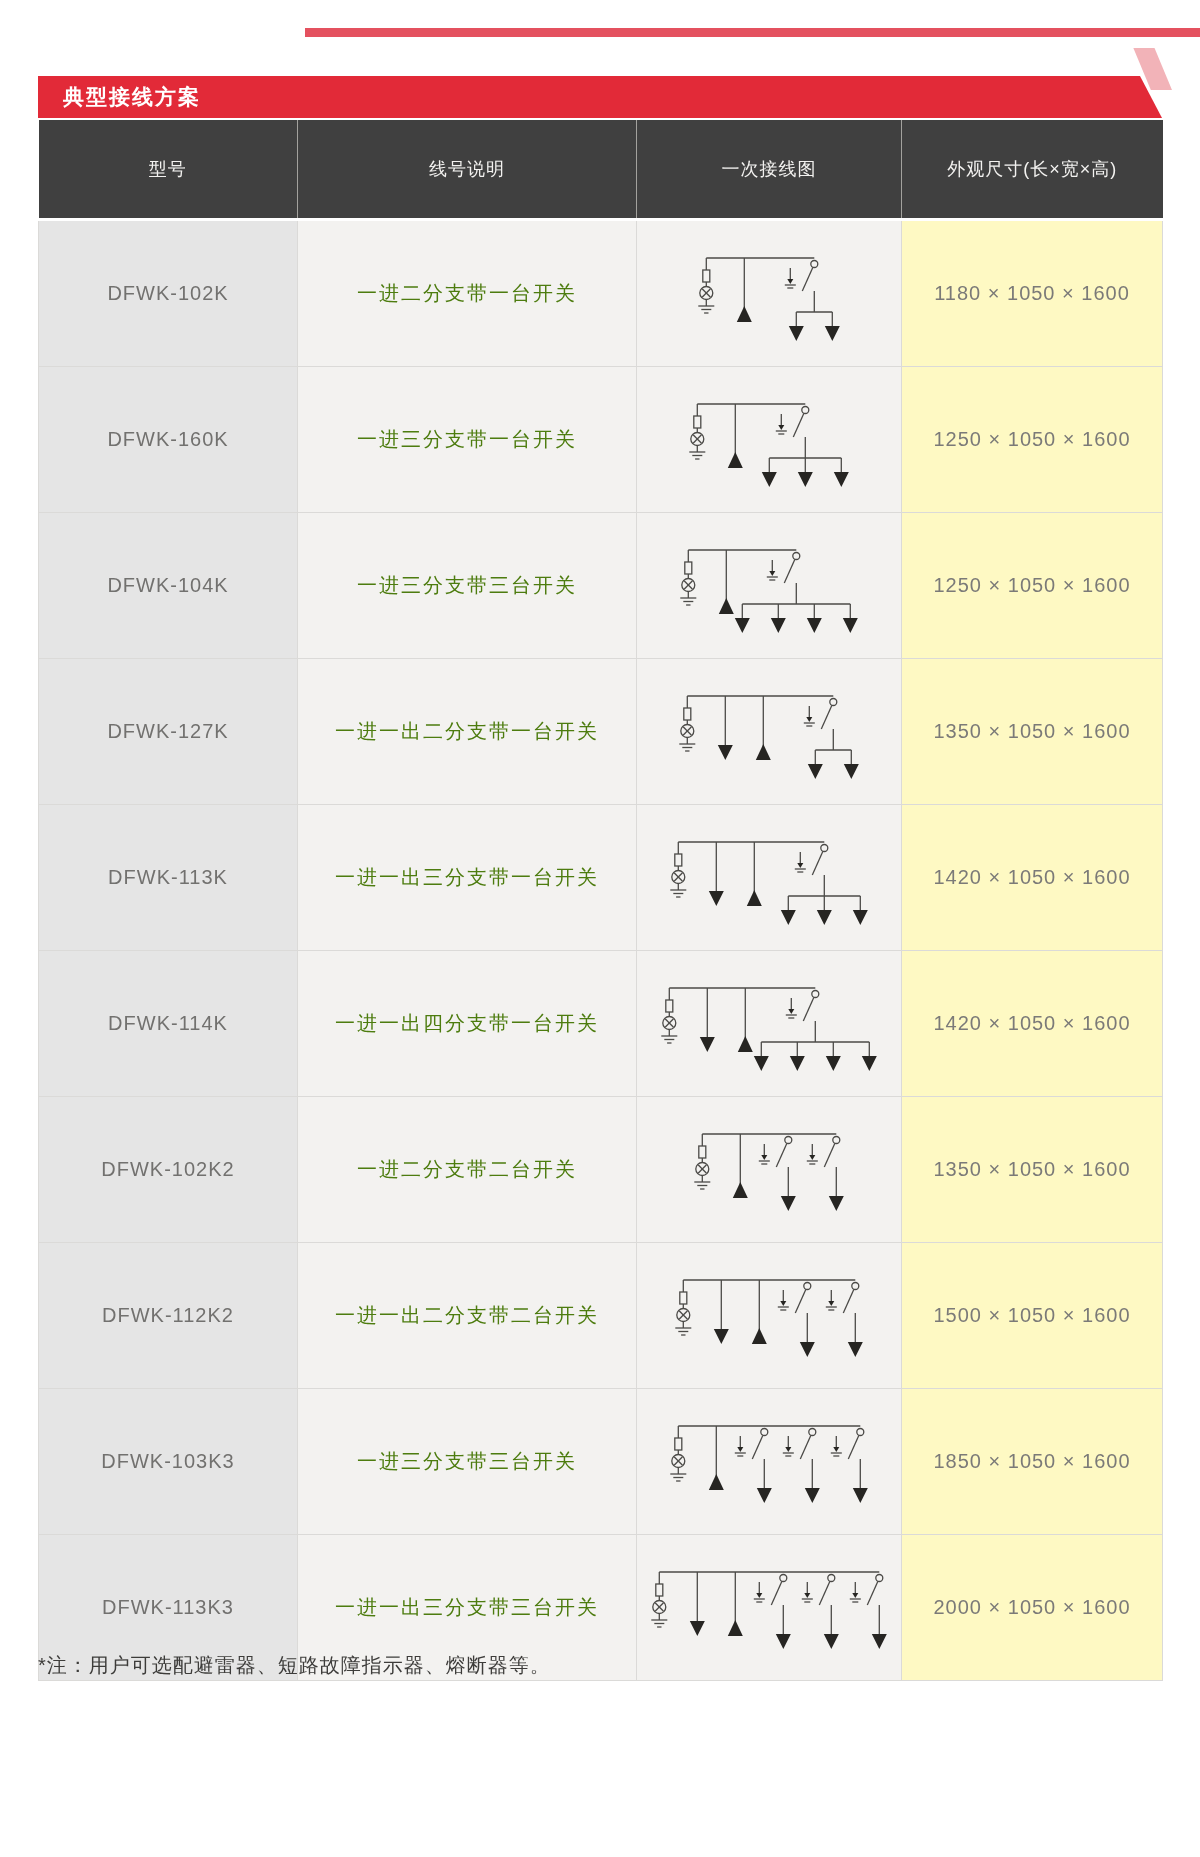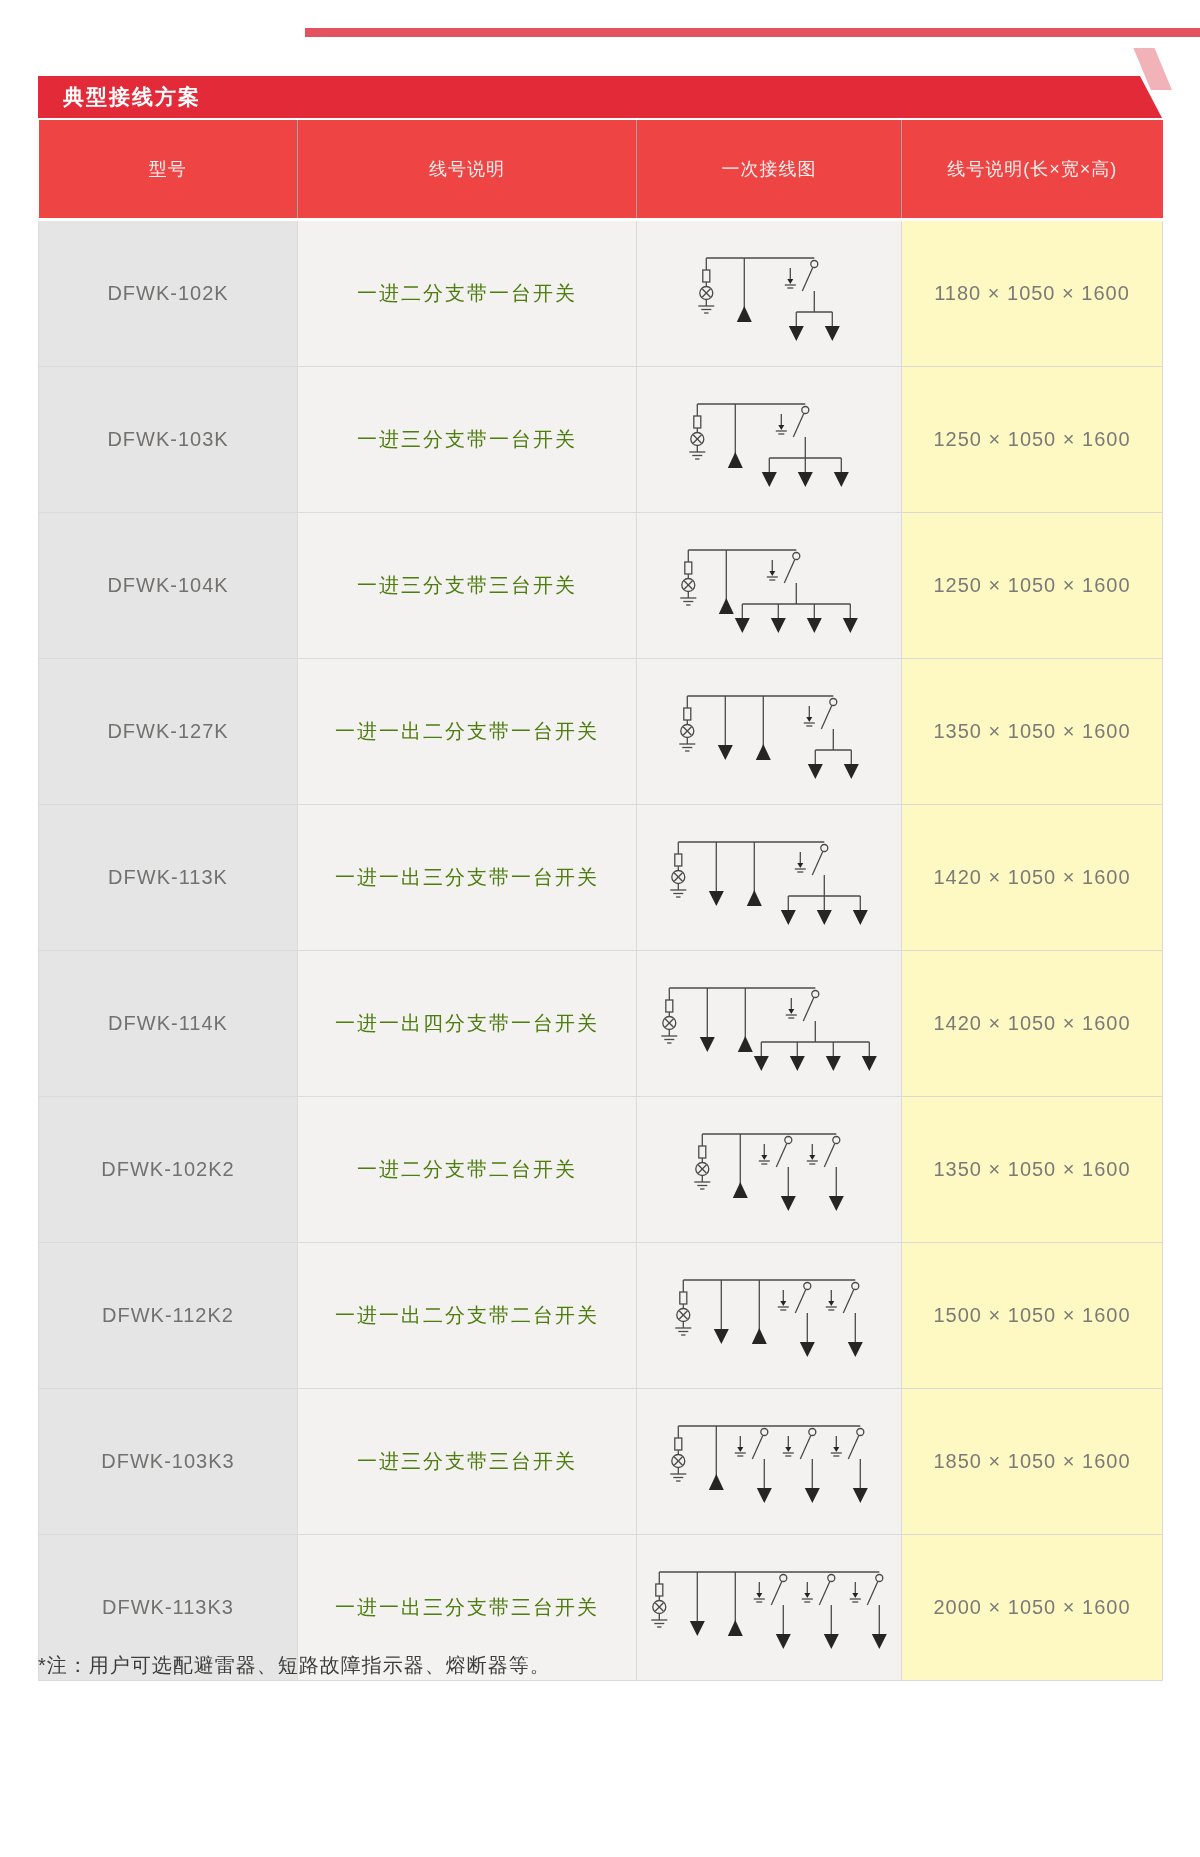--- a/index.html
+++ b/index.html
@@ -16,21 +16,21 @@
     margin-top:28px;
   }
   .banner-title{display:block;padding-left:25px;line-height:42px;color:#ffffff;font-size:21px;font-weight:bold;letter-spacing:2px;}
   .banner-tail{position:absolute;left:1126px;top:48px;width:46px;height:42px;background:#f2b3b8;clip-path:polygon(16% 0,62% 0,100% 100%,54% 100%);z-index:1;}
   .banner-fold{position:absolute;left:38px;top:90px;width:46px;height:19px;background:#9c1220;clip-path:polygon(0 0,100% 0,0 100%);z-index:1;}
   table.wiring{
     position:absolute;left:38px;top:120px;width:1124px;
     border-collapse:collapse;table-layout:fixed;
   }
   table.wiring th{
-    background:#ef4444;color:#f3f2f0;font-size:18px;font-weight:normal;height:96px;
+    background:#404040;color:#f3f2f0;font-size:18px;font-weight:normal;height:96px;
     border-right:1px solid #a3a29e;border-bottom:3px solid #ffffff;letter-spacing:1px;
   }
   table.wiring th:last-child{border-right:none;}
   table.wiring td{
     height:143px;text-align:center;vertical-align:middle;
     border:1px solid #dbdad8;font-size:20px;
   }
   td.model{background:#e5e5e5;color:#72716f;letter-spacing:1px;}
   td.desc{background:#f3f2f0;color:#4d7c0f;letter-spacing:2px;}
   td.diag{background:#f3f2f0;padding:0;}
@@ -53,21 +53,21 @@
     <col style="width:259px">
       <col style="width:339px">
       <col style="width:265px">
       <col style="width:261px">
   </colgroup>
   <thead>
     <tr id="header-row">
         <th>型号</th>
         <th>线号说明</th>
         <th>一次接线图</th>
-        <th>线号说明(长×宽×高)</th>
+        <th>外观尺寸(长×宽×高)</th>
       </tr>
   </thead>
   <tbody id="body-rows">
       <tr>
         <td class="model">DFWK-102K</td>
         <td class="desc">一进二分支带一台开关</td>
         <td class="diag">
           <svg viewBox="0 0 250 104" width="250" height="104">
             <g transform="translate(50.3,0)">
               <line x1="12" y1="16" x2="12" y2="28" stroke="#4b4a47" stroke-width="1.3"></line>
@@ -94,21 +94,21 @@
               <polygon points="94.5,84 109.5,84 102,99" fill="#262522"></polygon>
               <line x1="138" y1="70" x2="138" y2="84" stroke="#4b4a47" stroke-width="1.3"></line>
               <polygon points="130.5,84 145.5,84 138,99" fill="#262522"></polygon>
               <line x1="12" y1="16" x2="120" y2="16" stroke="#4b4a47" stroke-width="1.3"></line>
             </g>
           </svg>
         </td>
         <td class="dims">1180 × 1050 × 1600</td>
       </tr>
       <tr>
-        <td class="model">DFWK-103K</td>
+        <td class="model">DFWK-160K</td>
         <td class="desc">一进三分支带一台开关</td>
         <td class="diag">
           <svg viewBox="0 0 250 104" width="250" height="104">
             <g transform="translate(41.3,0)">
               <line x1="12" y1="16" x2="12" y2="28" stroke="#4b4a47" stroke-width="1.3"></line>
               <rect x="8.5" y="28" width="7" height="12" fill="none" stroke="#4b4a47" stroke-width="1.3"></rect>
               <line x1="12" y1="40" x2="12" y2="44.5" stroke="#4b4a47" stroke-width="1.3"></line>
               <circle cx="12" cy="51" r="6.5" fill="none" stroke="#4b4a47" stroke-width="1.3"></circle>
               <line x1="7.8" y1="46.8" x2="16.2" y2="55.2" stroke="#4b4a47" stroke-width="1.3"></line>
               <line x1="16.2" y1="46.8" x2="7.8" y2="55.2" stroke="#4b4a47" stroke-width="1.3"></line>

